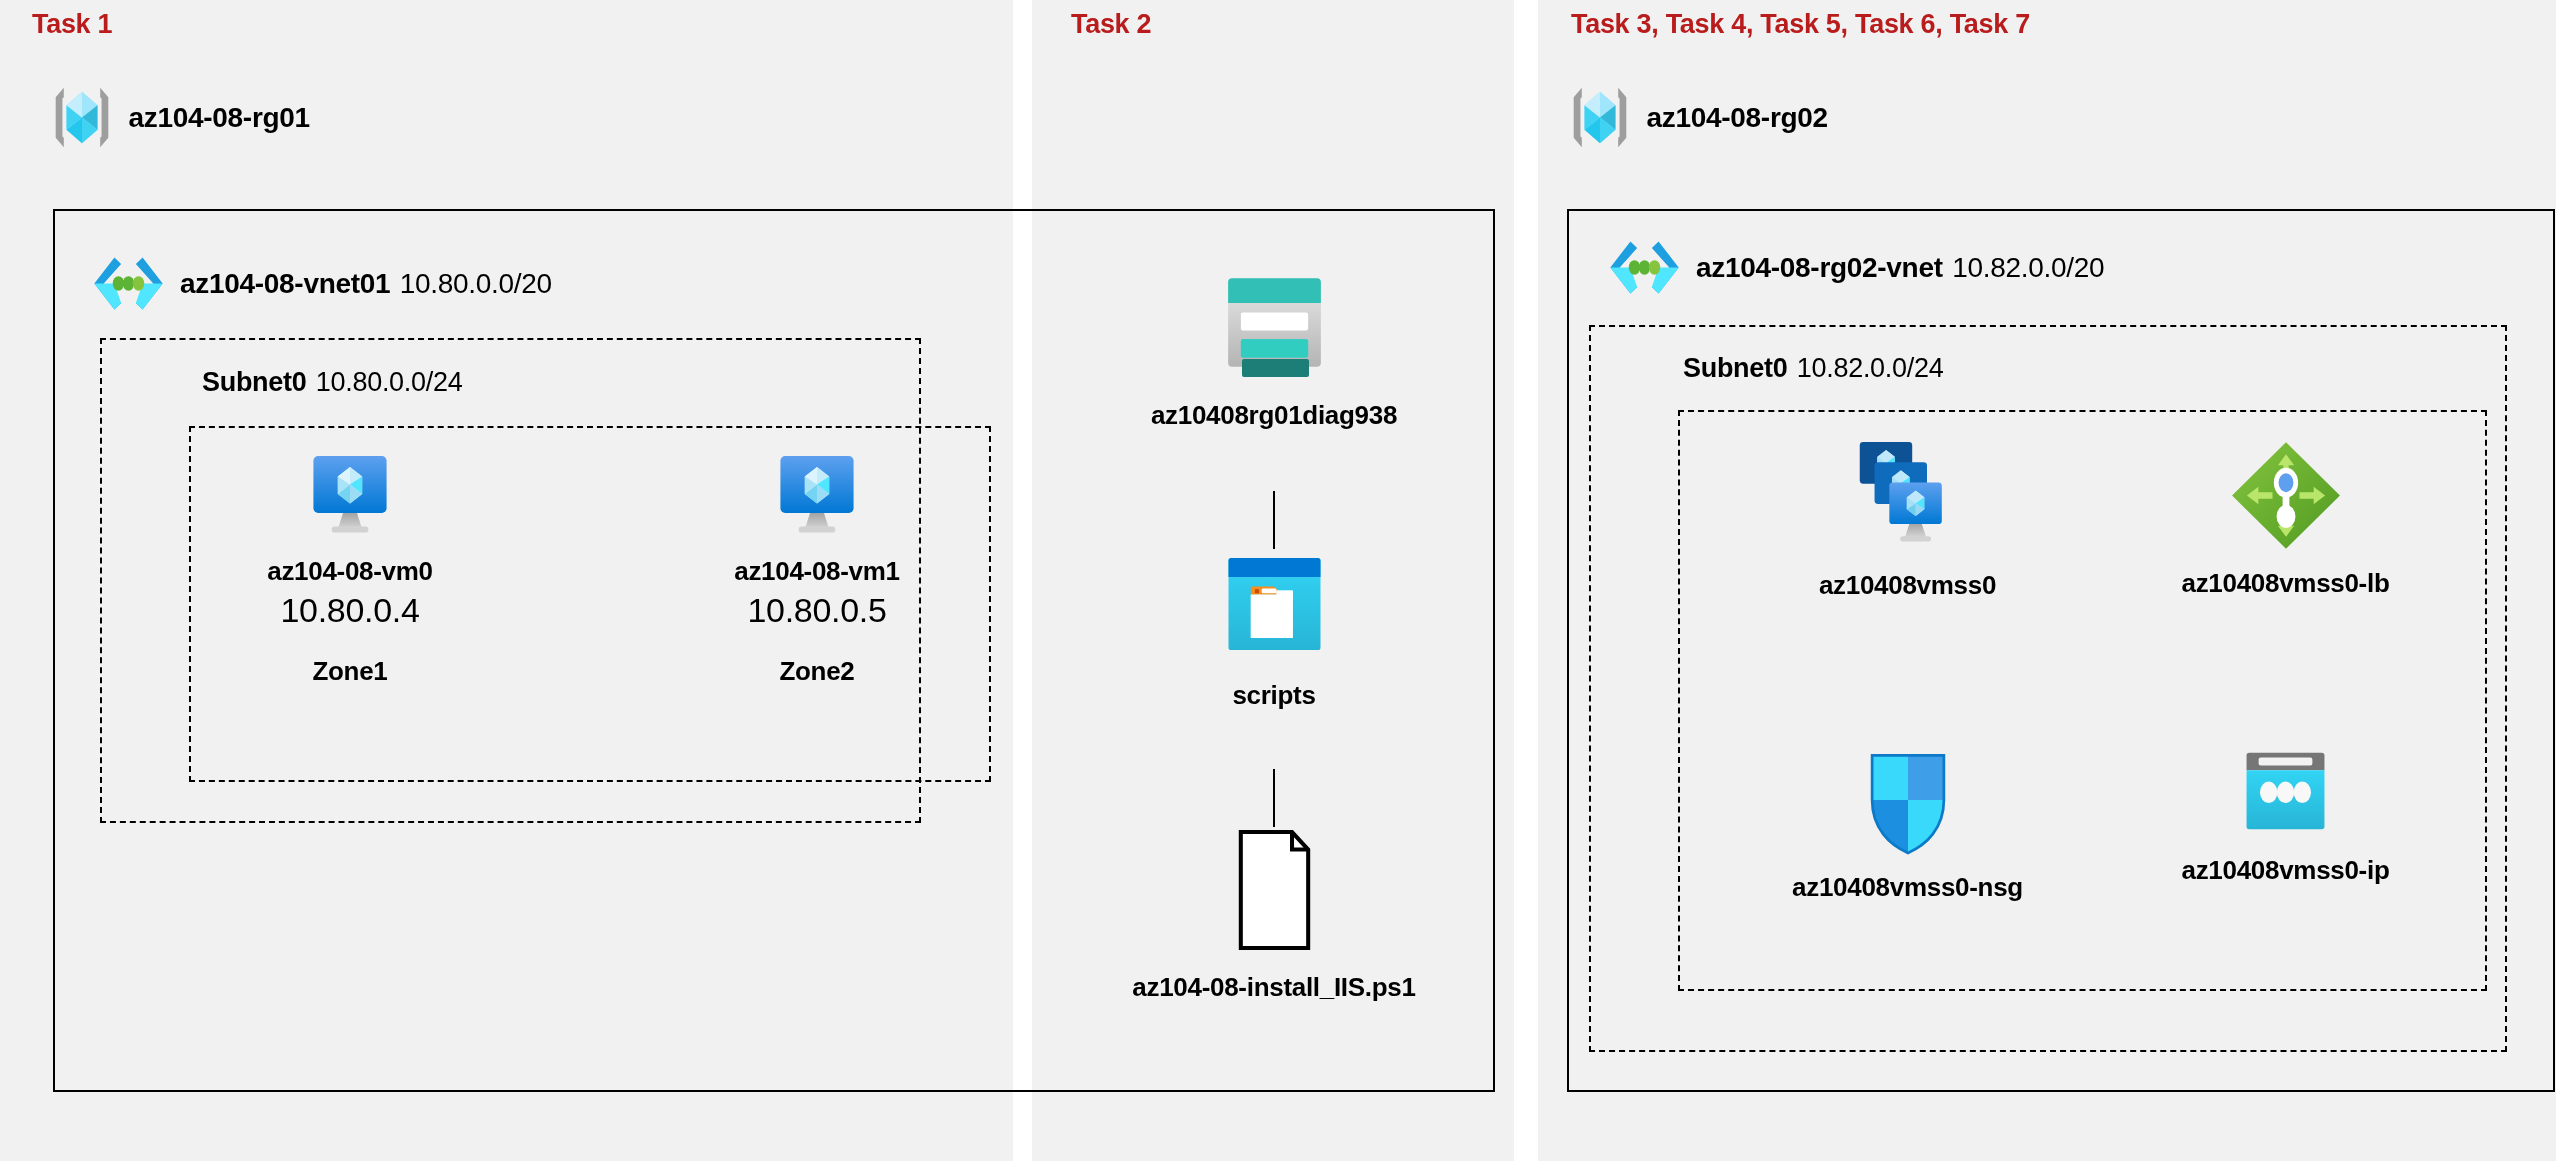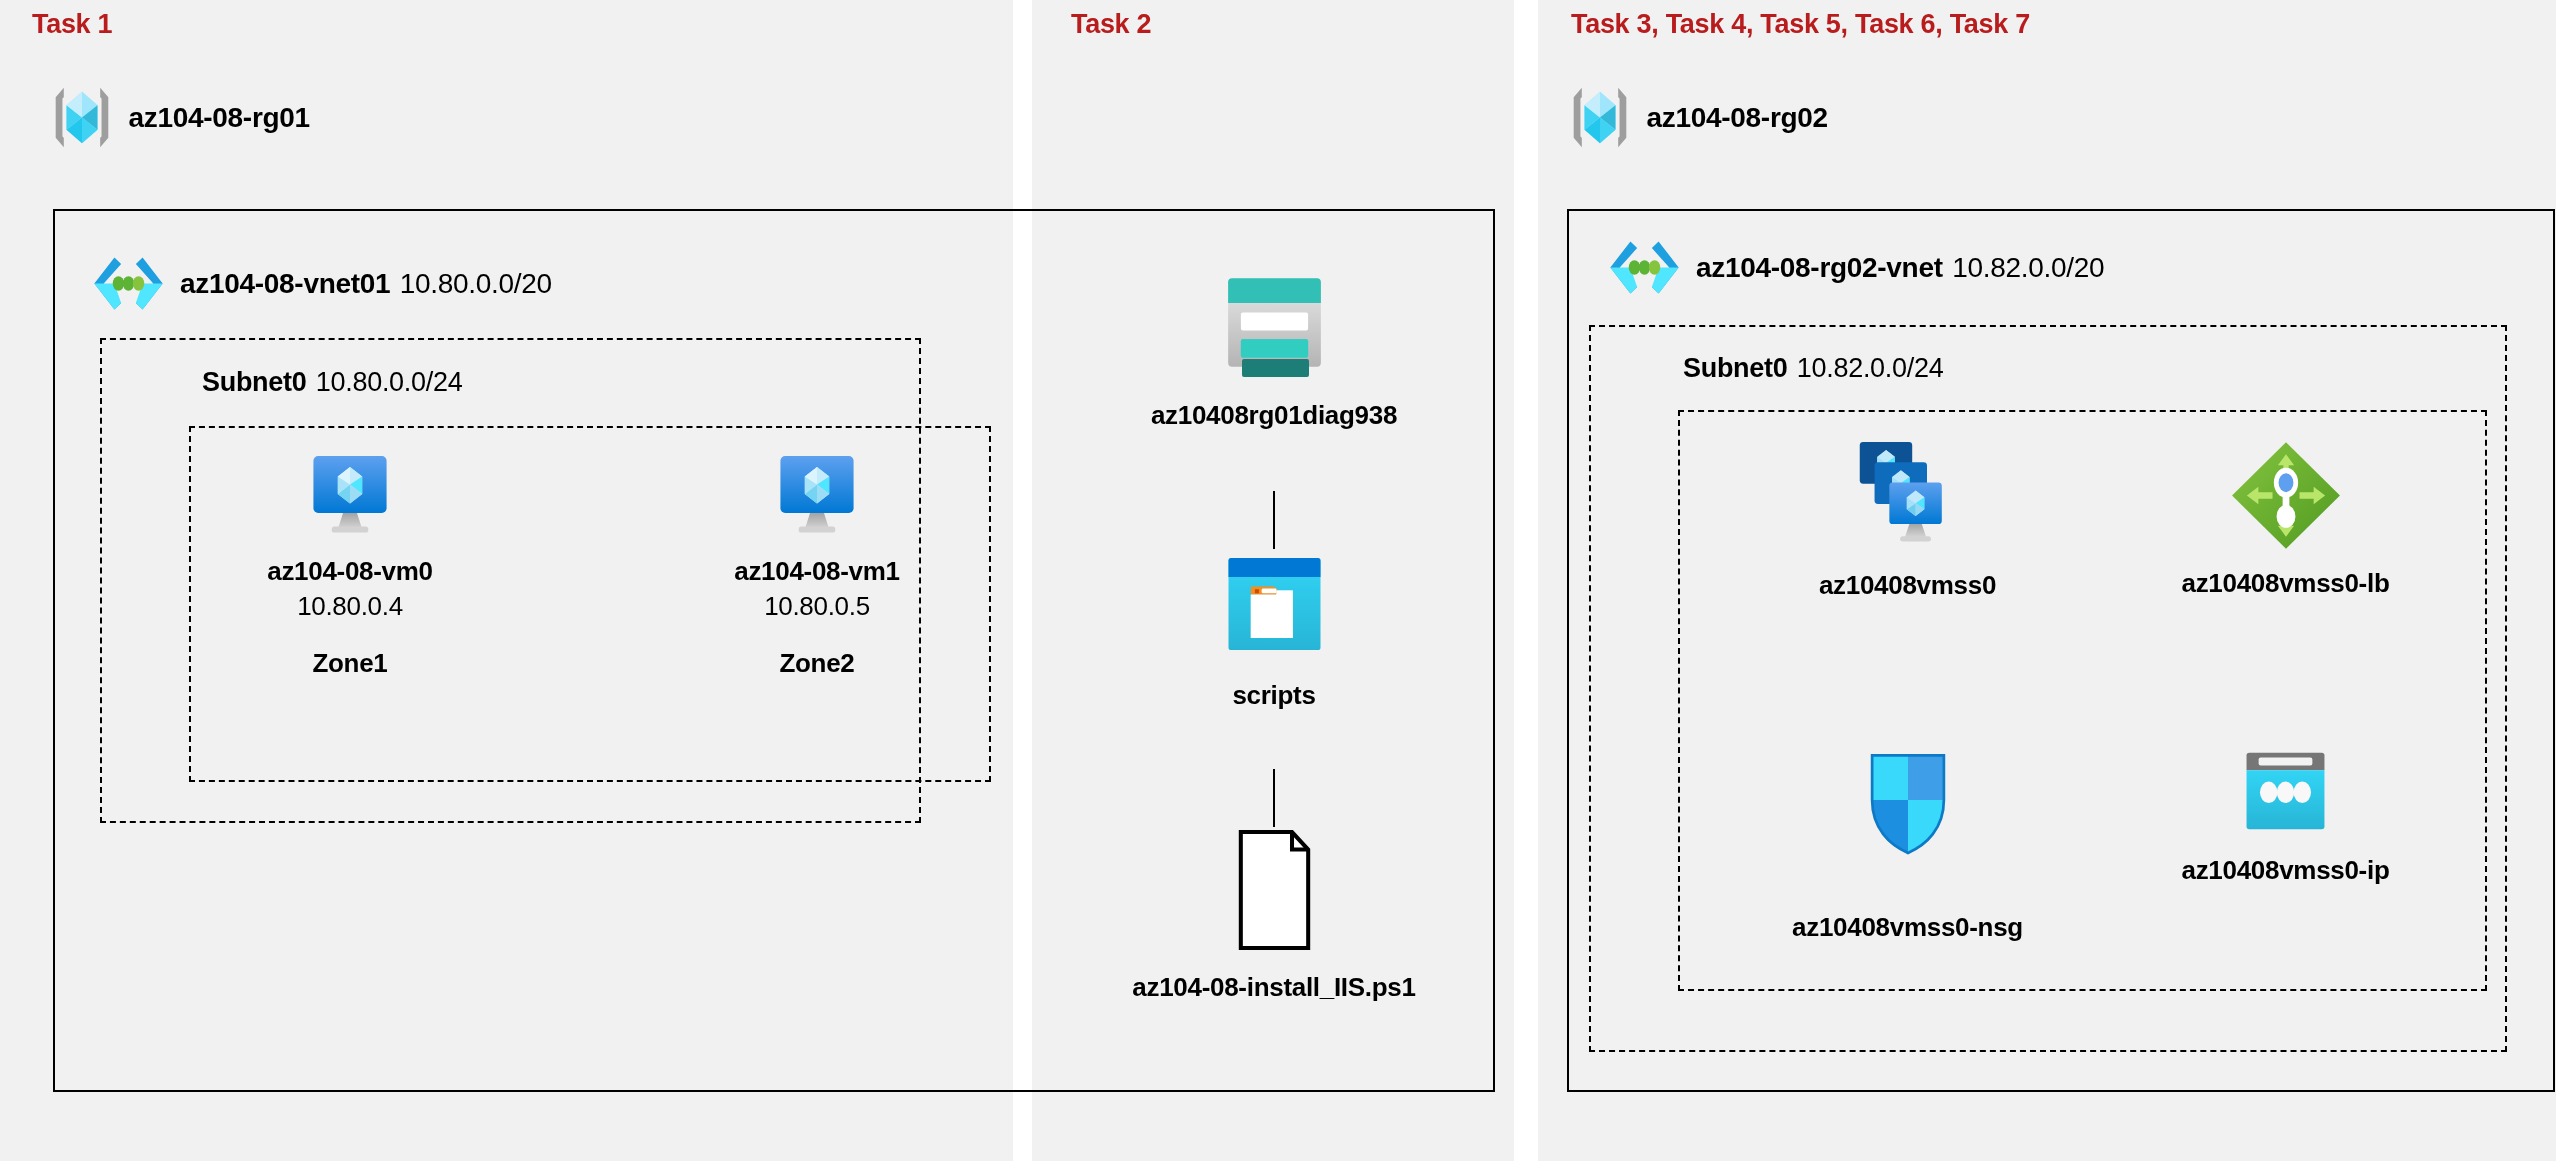--- a/index.html
+++ b/index.html
@@ -9,21 +9,21 @@
   .solid-box{position:absolute;border:2.7px solid #000000;background:transparent;box-sizing:border-box;}
   .dash-box{position:absolute;border:2.7px dashed #000000;background:transparent;box-sizing:border-box;}
   .hdr-row{position:absolute;display:flex;align-items:center;white-space:nowrap;}
   .hdr-name{font-size:28px;font-weight:bold;color:#000;letter-spacing:-0.3px;}
   .hdr-cidr{font-size:28px;font-weight:normal;color:#000;margin-left:9.4px;letter-spacing:-0.3px;}
   .sub-row{position:absolute;display:flex;align-items:baseline;white-space:nowrap;}
   .sub-name{font-size:27px;font-weight:bold;color:#000;letter-spacing:-0.3px;}
   .sub-cidr{font-size:27px;font-weight:normal;color:#000;margin-left:9.4px;letter-spacing:-0.3px;}
   .node{position:absolute;display:flex;flex-direction:column;align-items:center;text-align:center;white-space:nowrap;}
   .node-title{font-size:26px;font-weight:bold;color:#000;letter-spacing:-0.3px;}
-  .node-sub{font-size:26px;font-weight:normal;color:#000;letter-spacing:-0.3px;}
+  .node-sub{font-size:34px;font-weight:normal;color:#000;letter-spacing:-0.3px;}
   .node-zone{font-size:26px;font-weight:bold;color:#000;letter-spacing:-0.3px;}
   .conn{position:absolute;background:#000;width:2px;}
   svg{display:block;overflow:visible;}
 </style>
 </head>
 <body>
 
 <div class="panel" style="left:0;top:0;width:1013px;height:1161px;"></div>
 <div class="panel" style="left:1032px;top:0;width:482px;height:1161px;"></div>
 <div class="panel" style="left:1538px;top:0;width:1018px;height:1161px;"></div>
@@ -293,21 +293,21 @@
       <path d="M86 146 L74 130 L82 130 L82 108 L90 108 L90 130 L98 130 Z" fill="#b9e66a"></path>
       <ellipse cx="86" cy="66" rx="18" ry="22" fill="#ffffff"></ellipse>
       <ellipse cx="86" cy="66" rx="11" ry="14" fill="#5ea0ef"></ellipse>
       <ellipse cx="86" cy="116" rx="14" ry="17" fill="#ffffff"></ellipse>
       <rect x="81" y="84" width="10" height="22" fill="#ffffff"></rect>
     </svg>
   </span>
   <span class="node-title" style="margin-top:15px;">az10408vmss0-lb</span>
 </div>
 
-<div class="node" style="left:1756px;top:750px;width:303px;gap:40px;">
+<div class="node" style="left:1756px;top:750px;width:303px;">
   <span>
     <svg width="88" height="107" viewBox="0 0 130 158">
       <path d="M12 8 L118 8 L118 74 C118 116 92 140 65 152 C38 140 12 116 12 74 Z" fill="#1d9ff0"></path>
       <path d="M65 8 L118 8 L118 74 C118 96 111 114 100 128 L65 84 Z" fill="#3e9fe8"></path>
       <path d="M12 8 L65 8 L65 84 L30 128 C19 114 12 96 12 74 Z" fill="#38d9fa"></path>
       <path d="M65 84 L100 128 C91 139 79 147 65 152 Z" fill="#38d9fa"></path>
       <path d="M65 84 L30 128 C39 139 51 147 65 152 Z" fill="#1d7fd6"></path>
       <path d="M65 8 L118 8 L118 74 L65 74 Z" fill="#3e9fe8"></path>
       <path d="M12 8 L65 8 L65 74 L12 74 Z" fill="#38d9fa"></path>
       <path d="M12 74 L65 74 L65 152 C38 140 12 116 12 74 Z" fill="#1d8fe0"></path>

